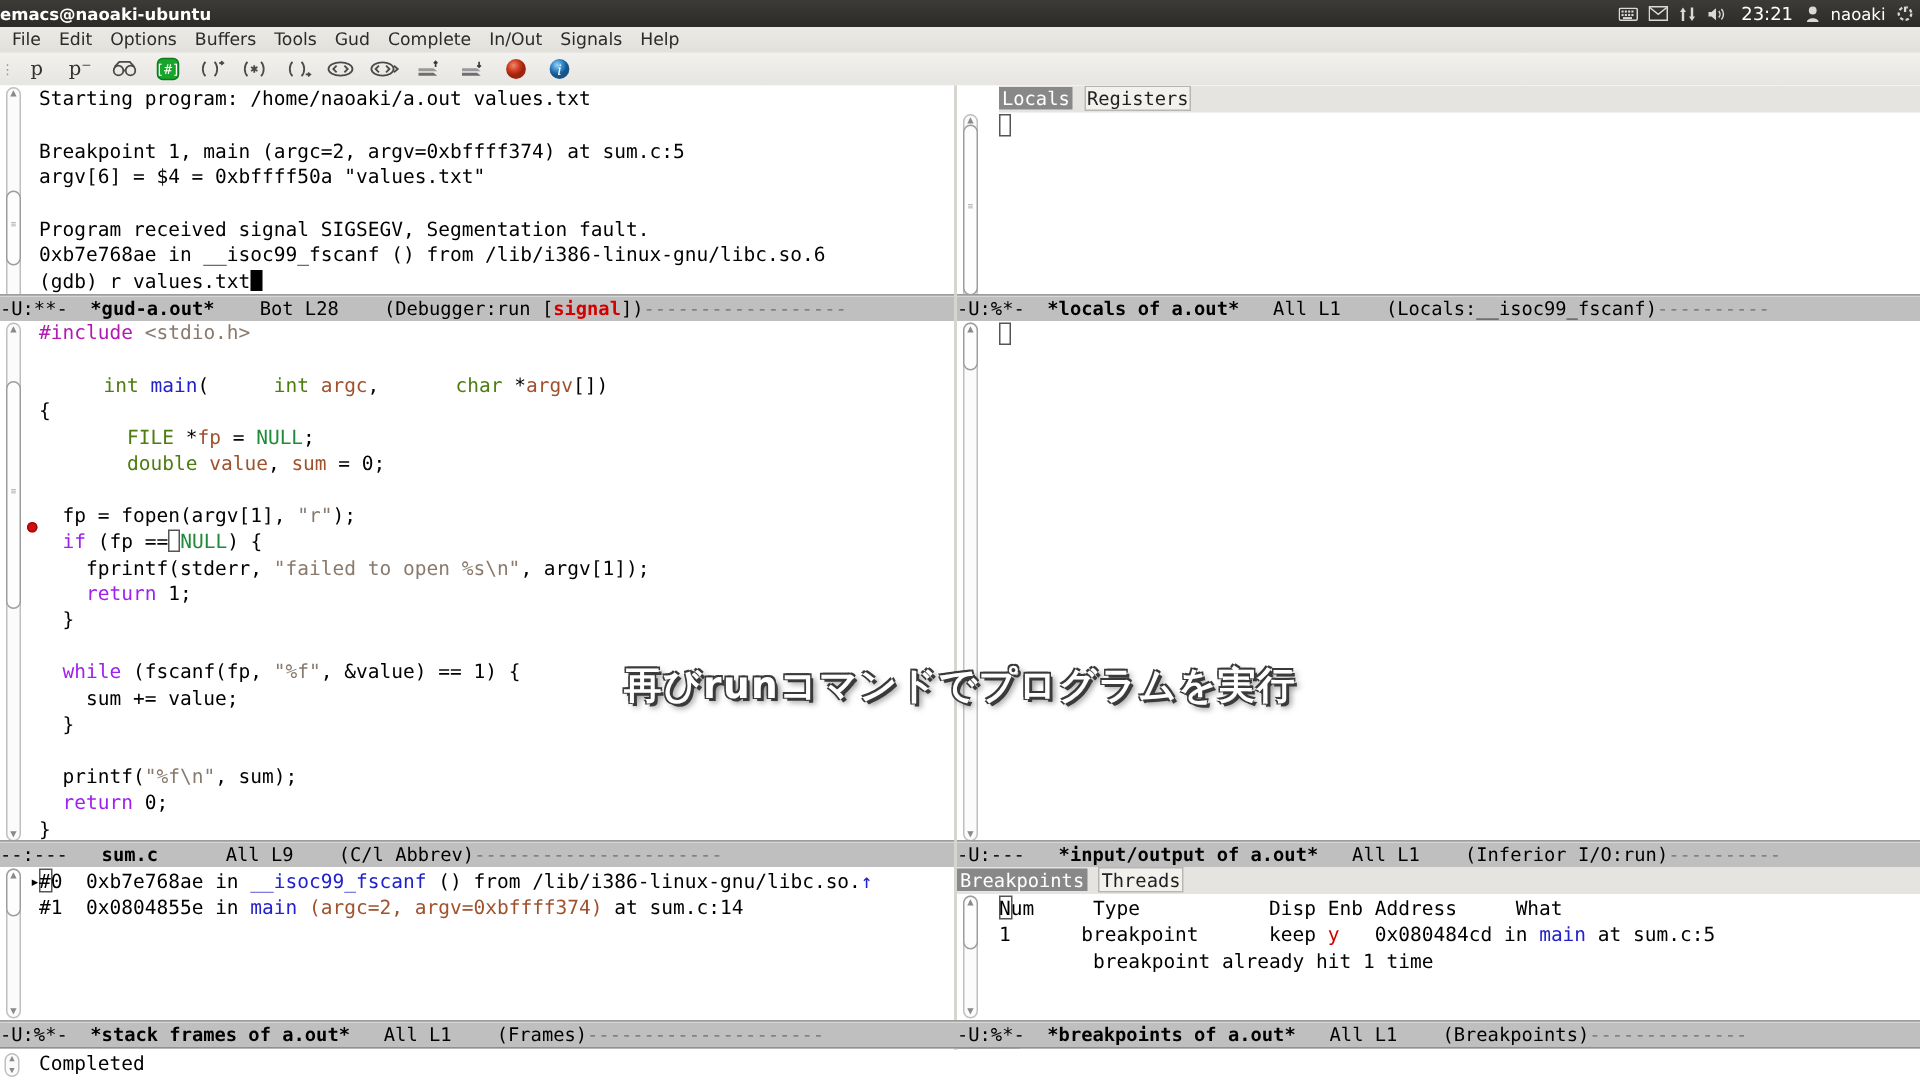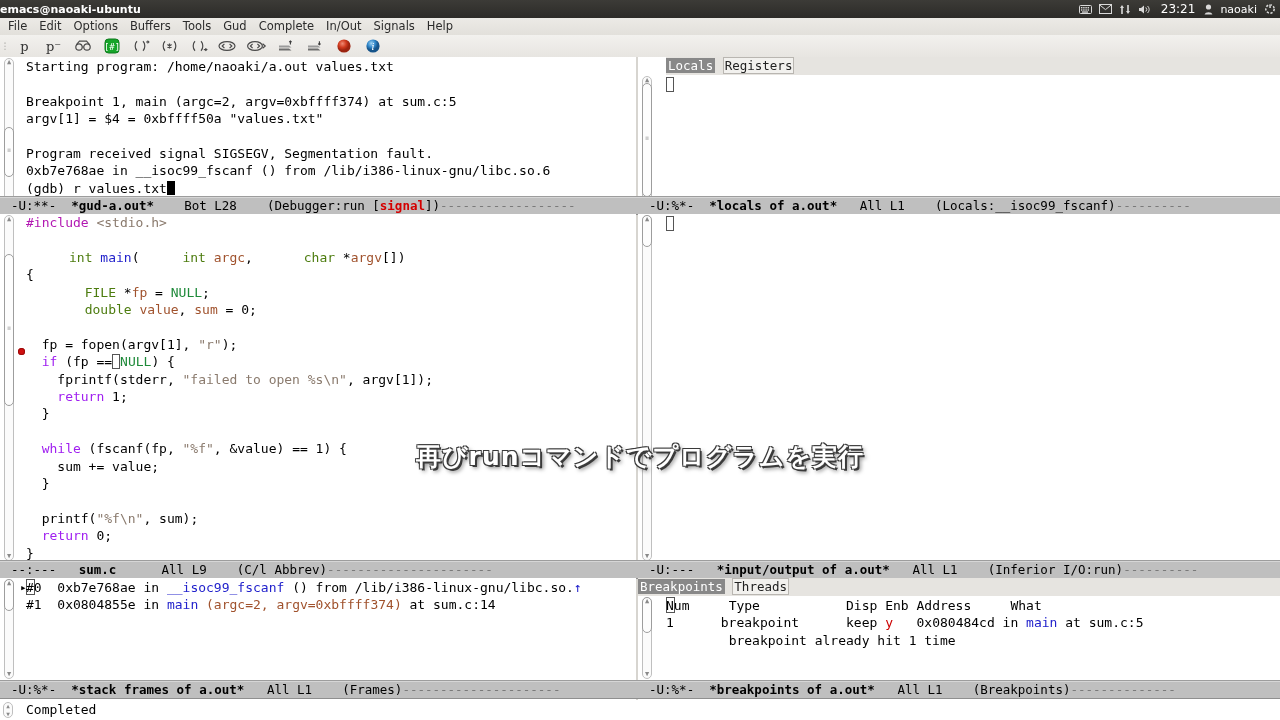--- a/index.html
+++ b/index.html
@@ -72,21 +72,20 @@
     text-align:center;font-size:6px;line-height:3px;color:#a6a6a6;}
 
   
   .modeline{
     position:absolute;left:0;right:0;height:17px;line-height:17px;
     background:#bfbfbf;color:#000;
     font-family:"DejaVu Sans Mono","Liberation Mono",monospace;
     font-size:12.5px;white-space:pre;overflow:hidden;
     border-top:1px solid #9d9d9d;border-bottom:1px solid #8f8f8f;
     box-shadow:inset 0 1px 0 #d6d6d6;
-    padding-left:11px;
   }
   .modeline b{font-weight:bold;}
   .modeline .sig{color:#d40000;font-weight:bold;}
   .modeline .dashes{color:#7a7a7a;}
 
   
   .headerline{
     position:absolute;left:0;right:0;height:18px;line-height:18px;
     background:#e6e4e0;white-space:pre;overflow:hidden;
     font-family:"DejaVu Sans Mono","Liberation Mono",monospace;font-size:12.5px;
@@ -345,21 +344,21 @@
         <div class="trough"></div>
         <div class="thumb" style="top:70px;height:48px;">
           <div class="grip3">≡</div>
         </div>
         <div class="arrow a-up">▲</div>
         <div class="arrow a-dn">▼</div>
       </div>
       <div class="text" style="top:1px;"><span>Starting program: /home/naoaki/a.out values.txt</span>
 <span></span>
 <span>Breakpoint 1, main (argc=2, argv=0xbffff374) at sum.c:5</span>
-<span>argv[1] = $4 = 0xbffff50a "values.txt"</span>
+<span>argv[6] = $4 = 0xbffff50a "values.txt"</span>
 <span></span>
 <span>Program received signal SIGSEGV, Segmentation fault.</span>
 <span>0xb7e768ae in __isoc99_fscanf () from /lib/i386-linux-gnu/libc.so.6</span>
 <span>(gdb) </span><span>r values.txt</span><span class="cursor-block"></span></div>
     </div>
     <div class="modeline" style="left:0;top:139px;width:636px;"><span>-U:**-</span>  <b>*gud-a.out*</b>    <span>Bot L28</span>    <span>(Debugger:run [</span><span class="sig">signal</span><span>])</span><span class="dashes">------------------</span></div>
 
     <div class="win" style="left:0;top:157px;width:636px;height:348px;">
       <div class="sbar">
         <div class="trough"></div>

